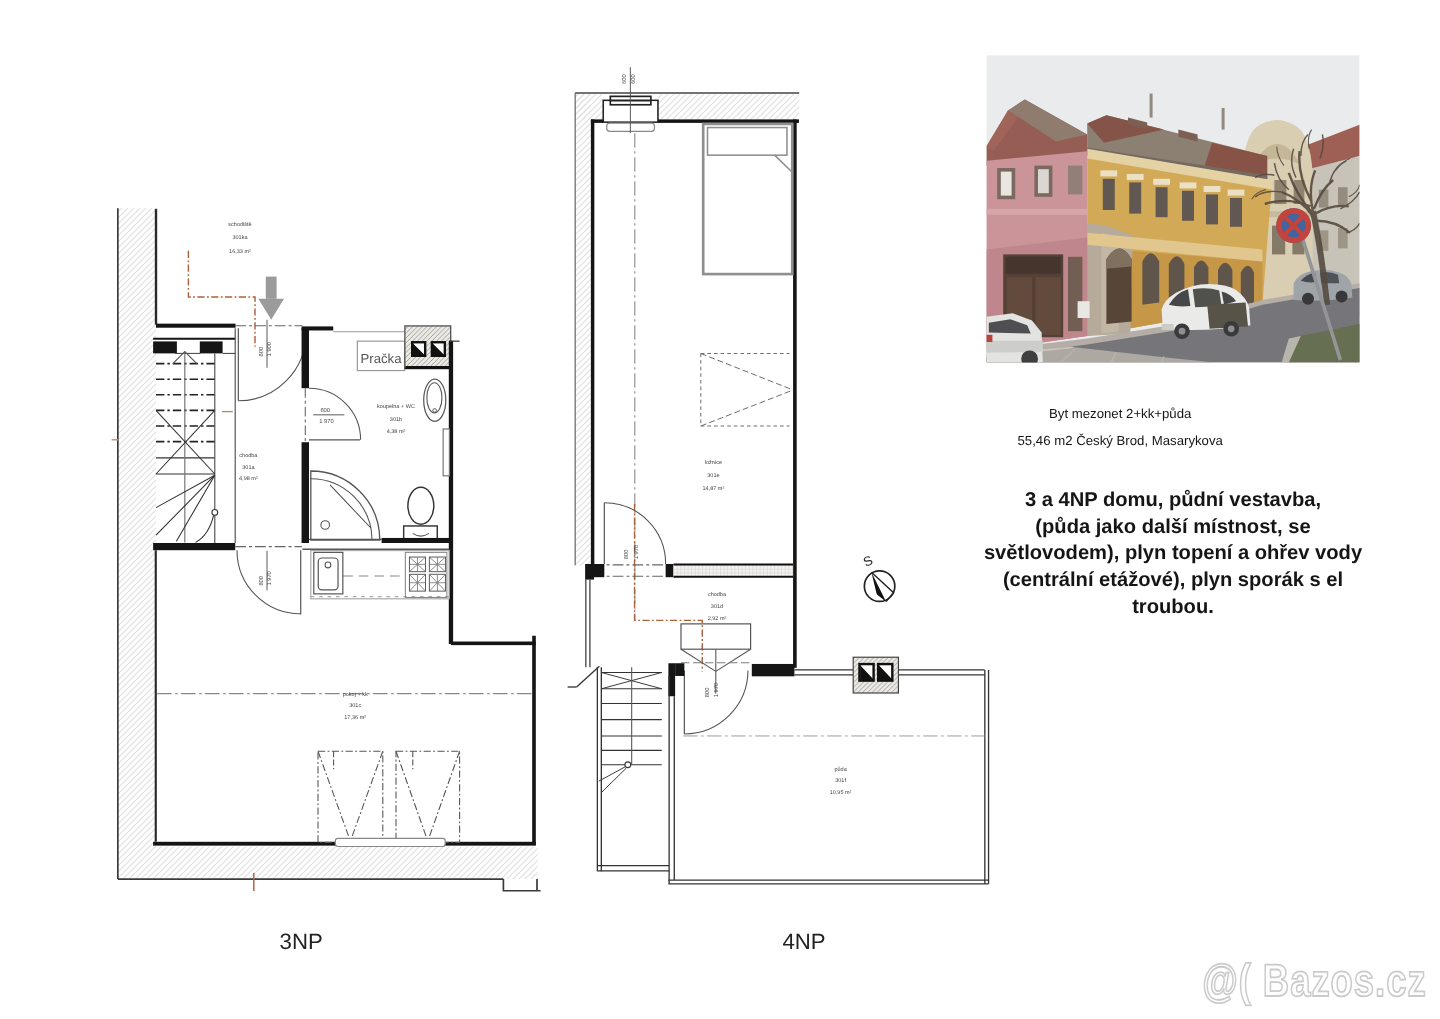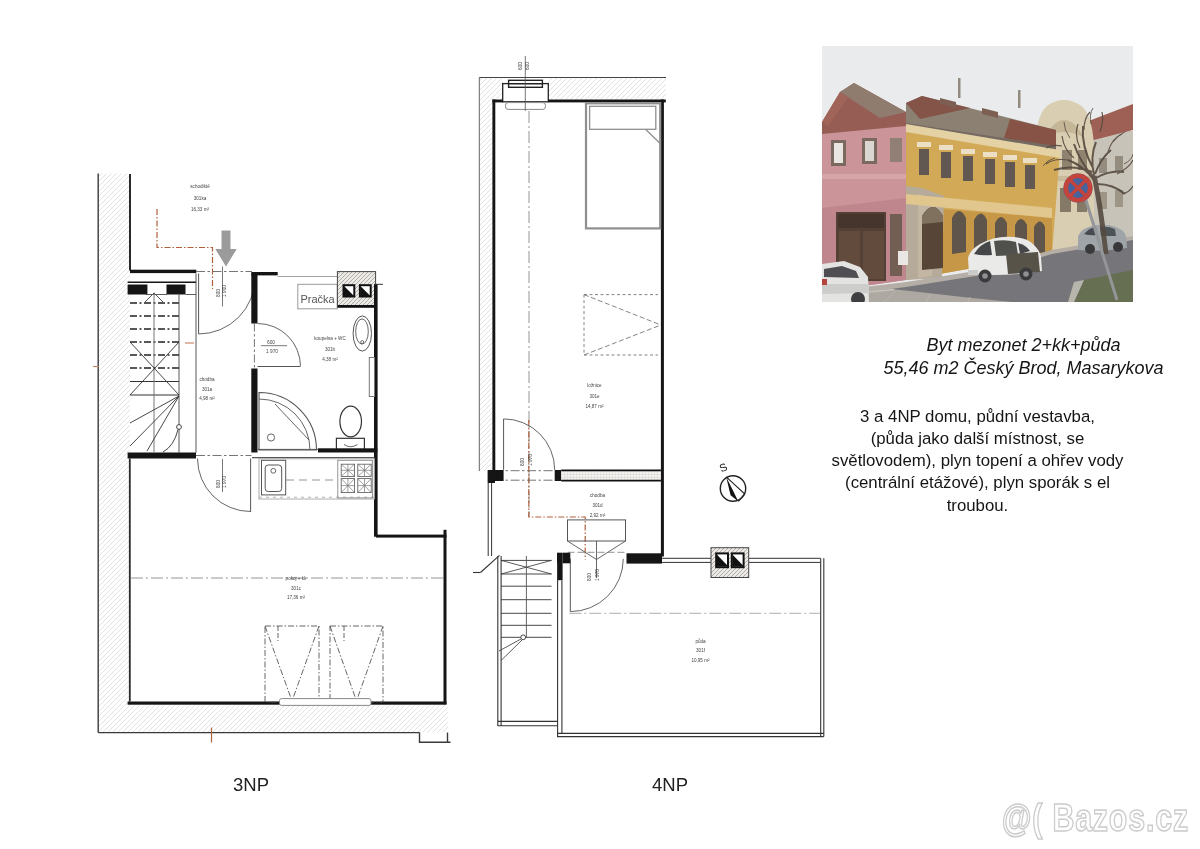--- a/index.html
+++ b/index.html
@@ -1,18 +1,18 @@
 <!DOCTYPE html>
 <html><head>
 <meta charset="utf-8">
 <style>
   html,body{margin:0;padding:0;background:#ffffff;width:1200px;height:849px;overflow:hidden;}
   body{font-family:"Liberation Sans",sans-serif;position:relative;}
-  .title{position:absolute;left:867px;top:334px;width:313px;text-align:center;font-size:18px;line-height:22.5px;color:#151515;font-style:italic;}
-  .para{position:absolute;left:777px;top:405.5px;width:401px;text-align:center;font-size:16.8px;line-height:22.3px;color:#151515;}
+  .title{position:absolute;left:777px;top:334px;width:313px;text-align:center;font-size:11px;line-height:22.5px;color:#151515;}
+  .para{position:absolute;left:777px;top:405.5px;width:401px;text-align:center;font-size:16.8px;line-height:22.3px;color:#151515;font-weight:bold;}
   .wm{position:absolute;right:11px;bottom:9px;font-weight:bold;font-size:38px;letter-spacing:1px;color:#ffffff;-webkit-text-stroke:1.5px #cbcbcb;transform:scaleX(0.8);transform-origin:right bottom;}
 </style>
 </head>
 <body>
 <svg width="1200" height="849" viewBox="0 0 1200 849" style="position:absolute;left:0;top:0">
 <defs>
   <pattern id="hatch" patternUnits="userSpaceOnUse" width="5" height="5">
     <path d="M-1,6 L6,-1 M-3.5,3.5 L3.5,-3.5 M1.5,8.5 L8.5,1.5" stroke="#dfdfdf" stroke-width="0.9" fill="none"></path>
   </pattern>
   <pattern id="hatchd" patternUnits="userSpaceOnUse" width="4" height="4">

